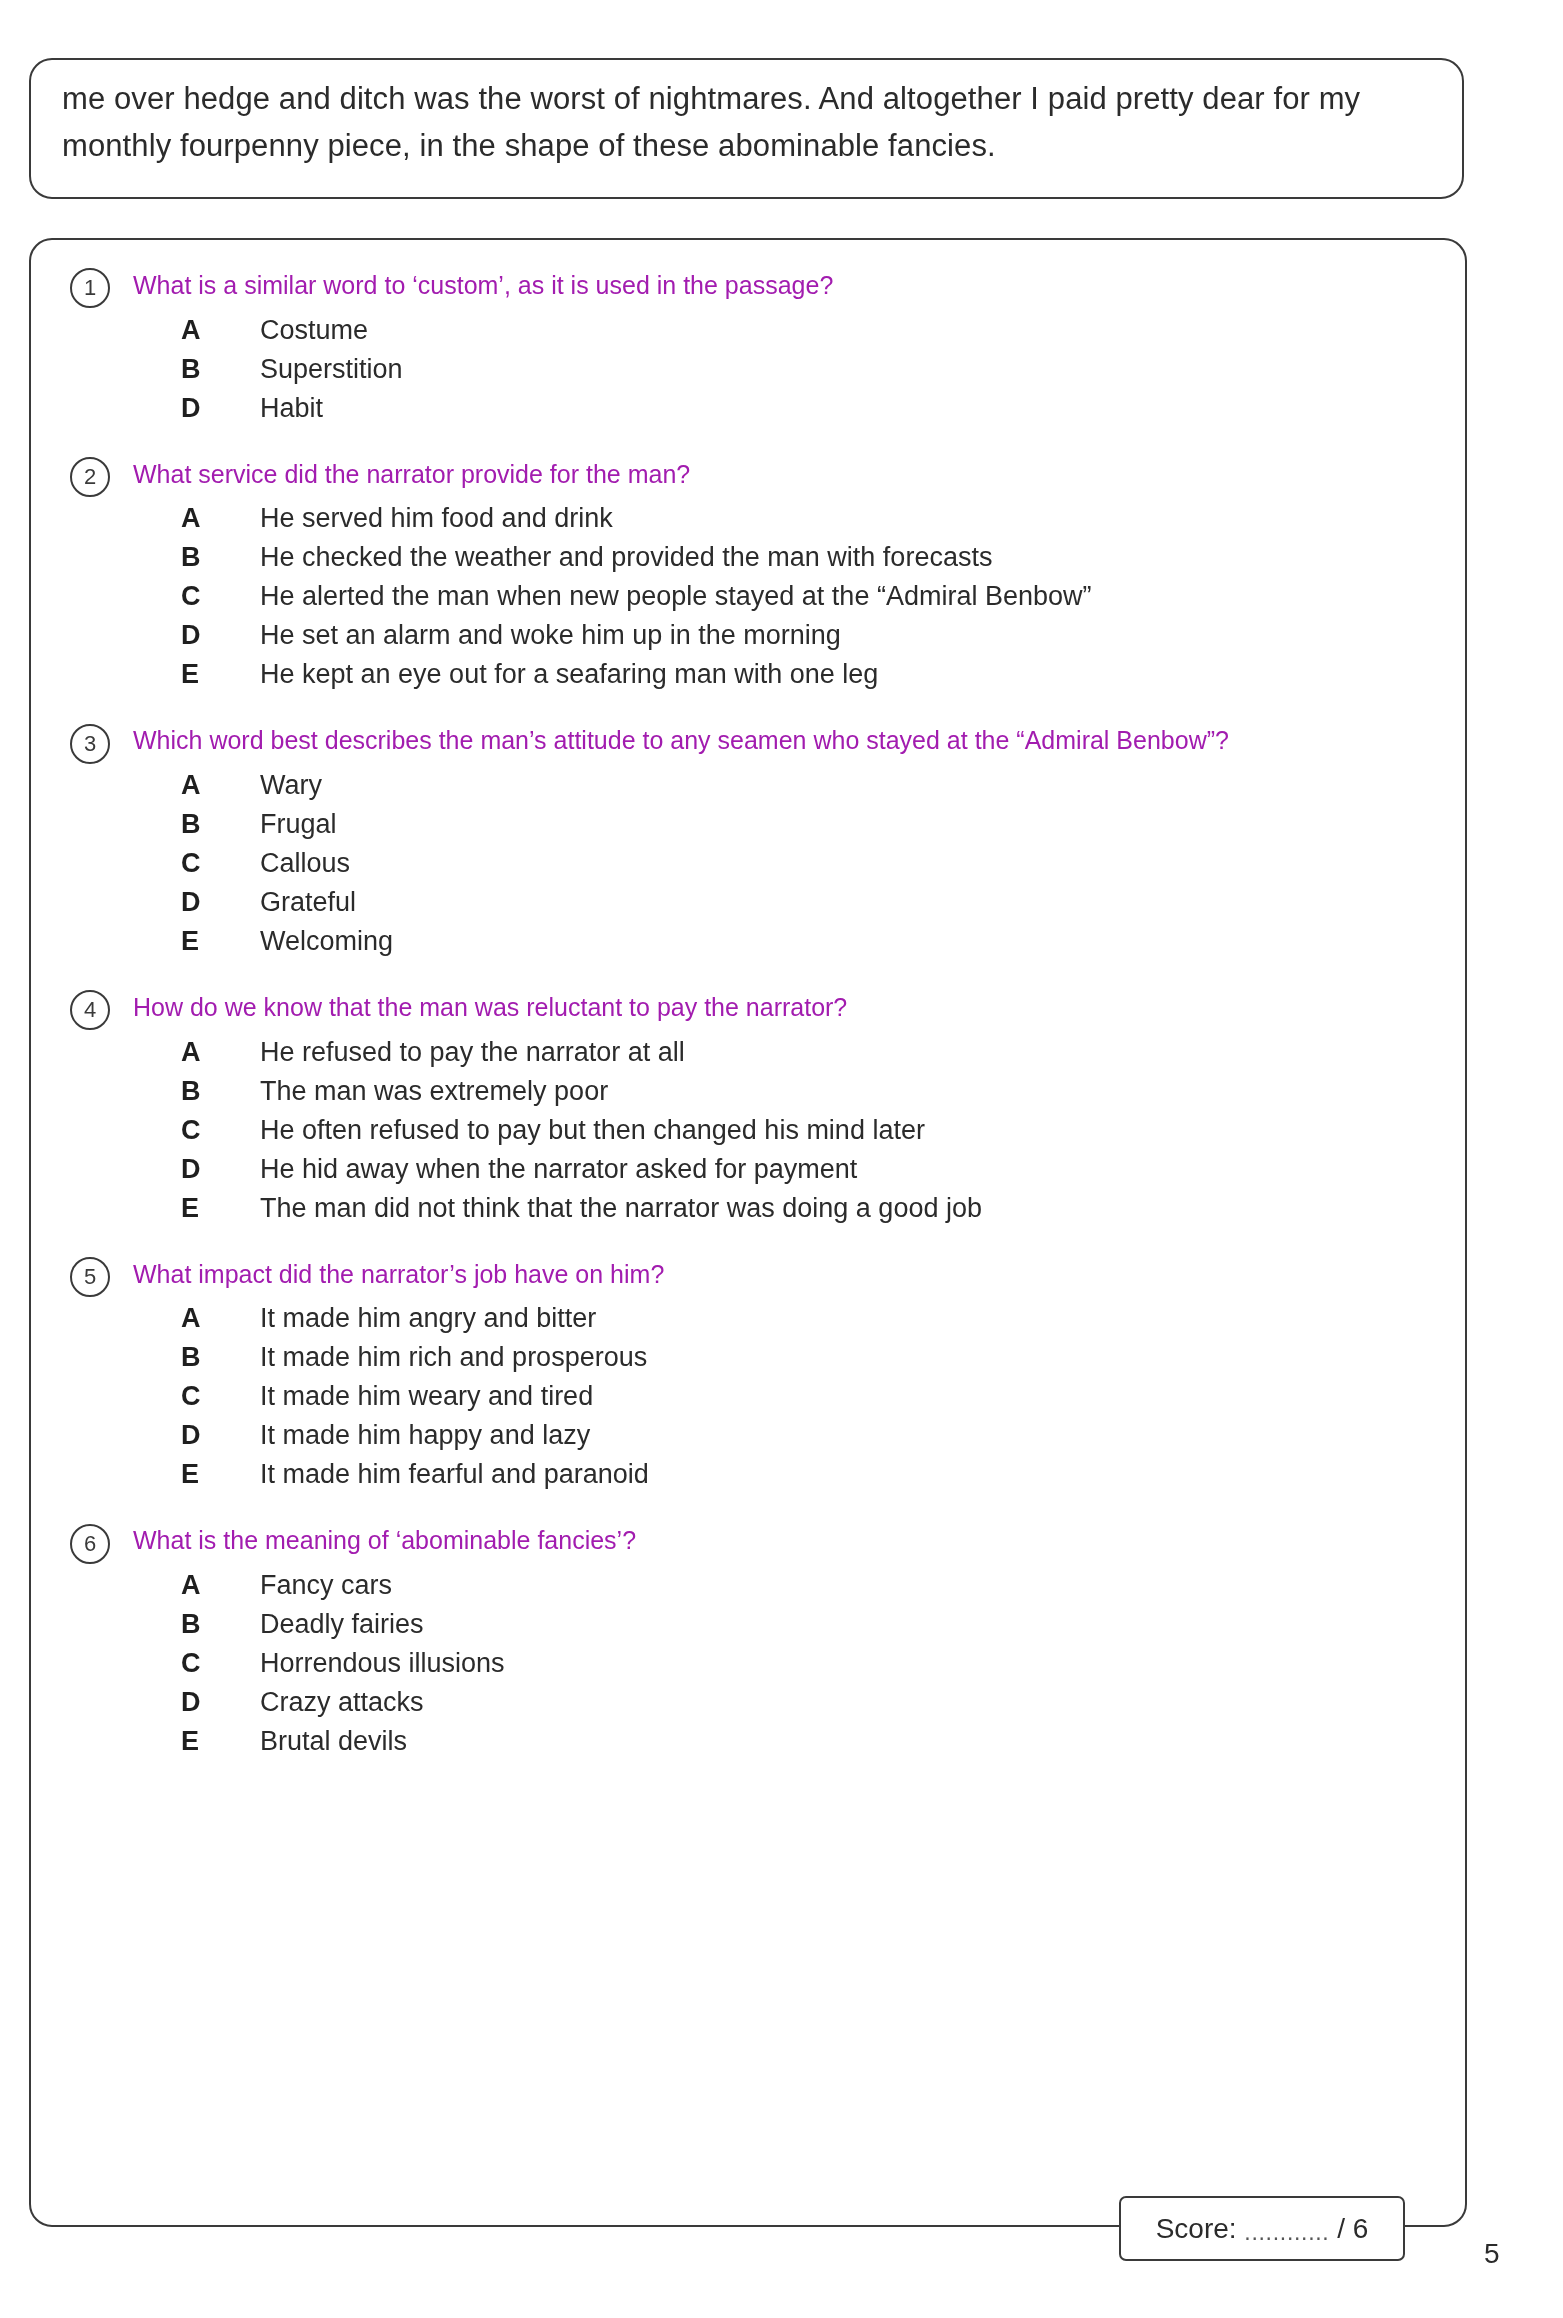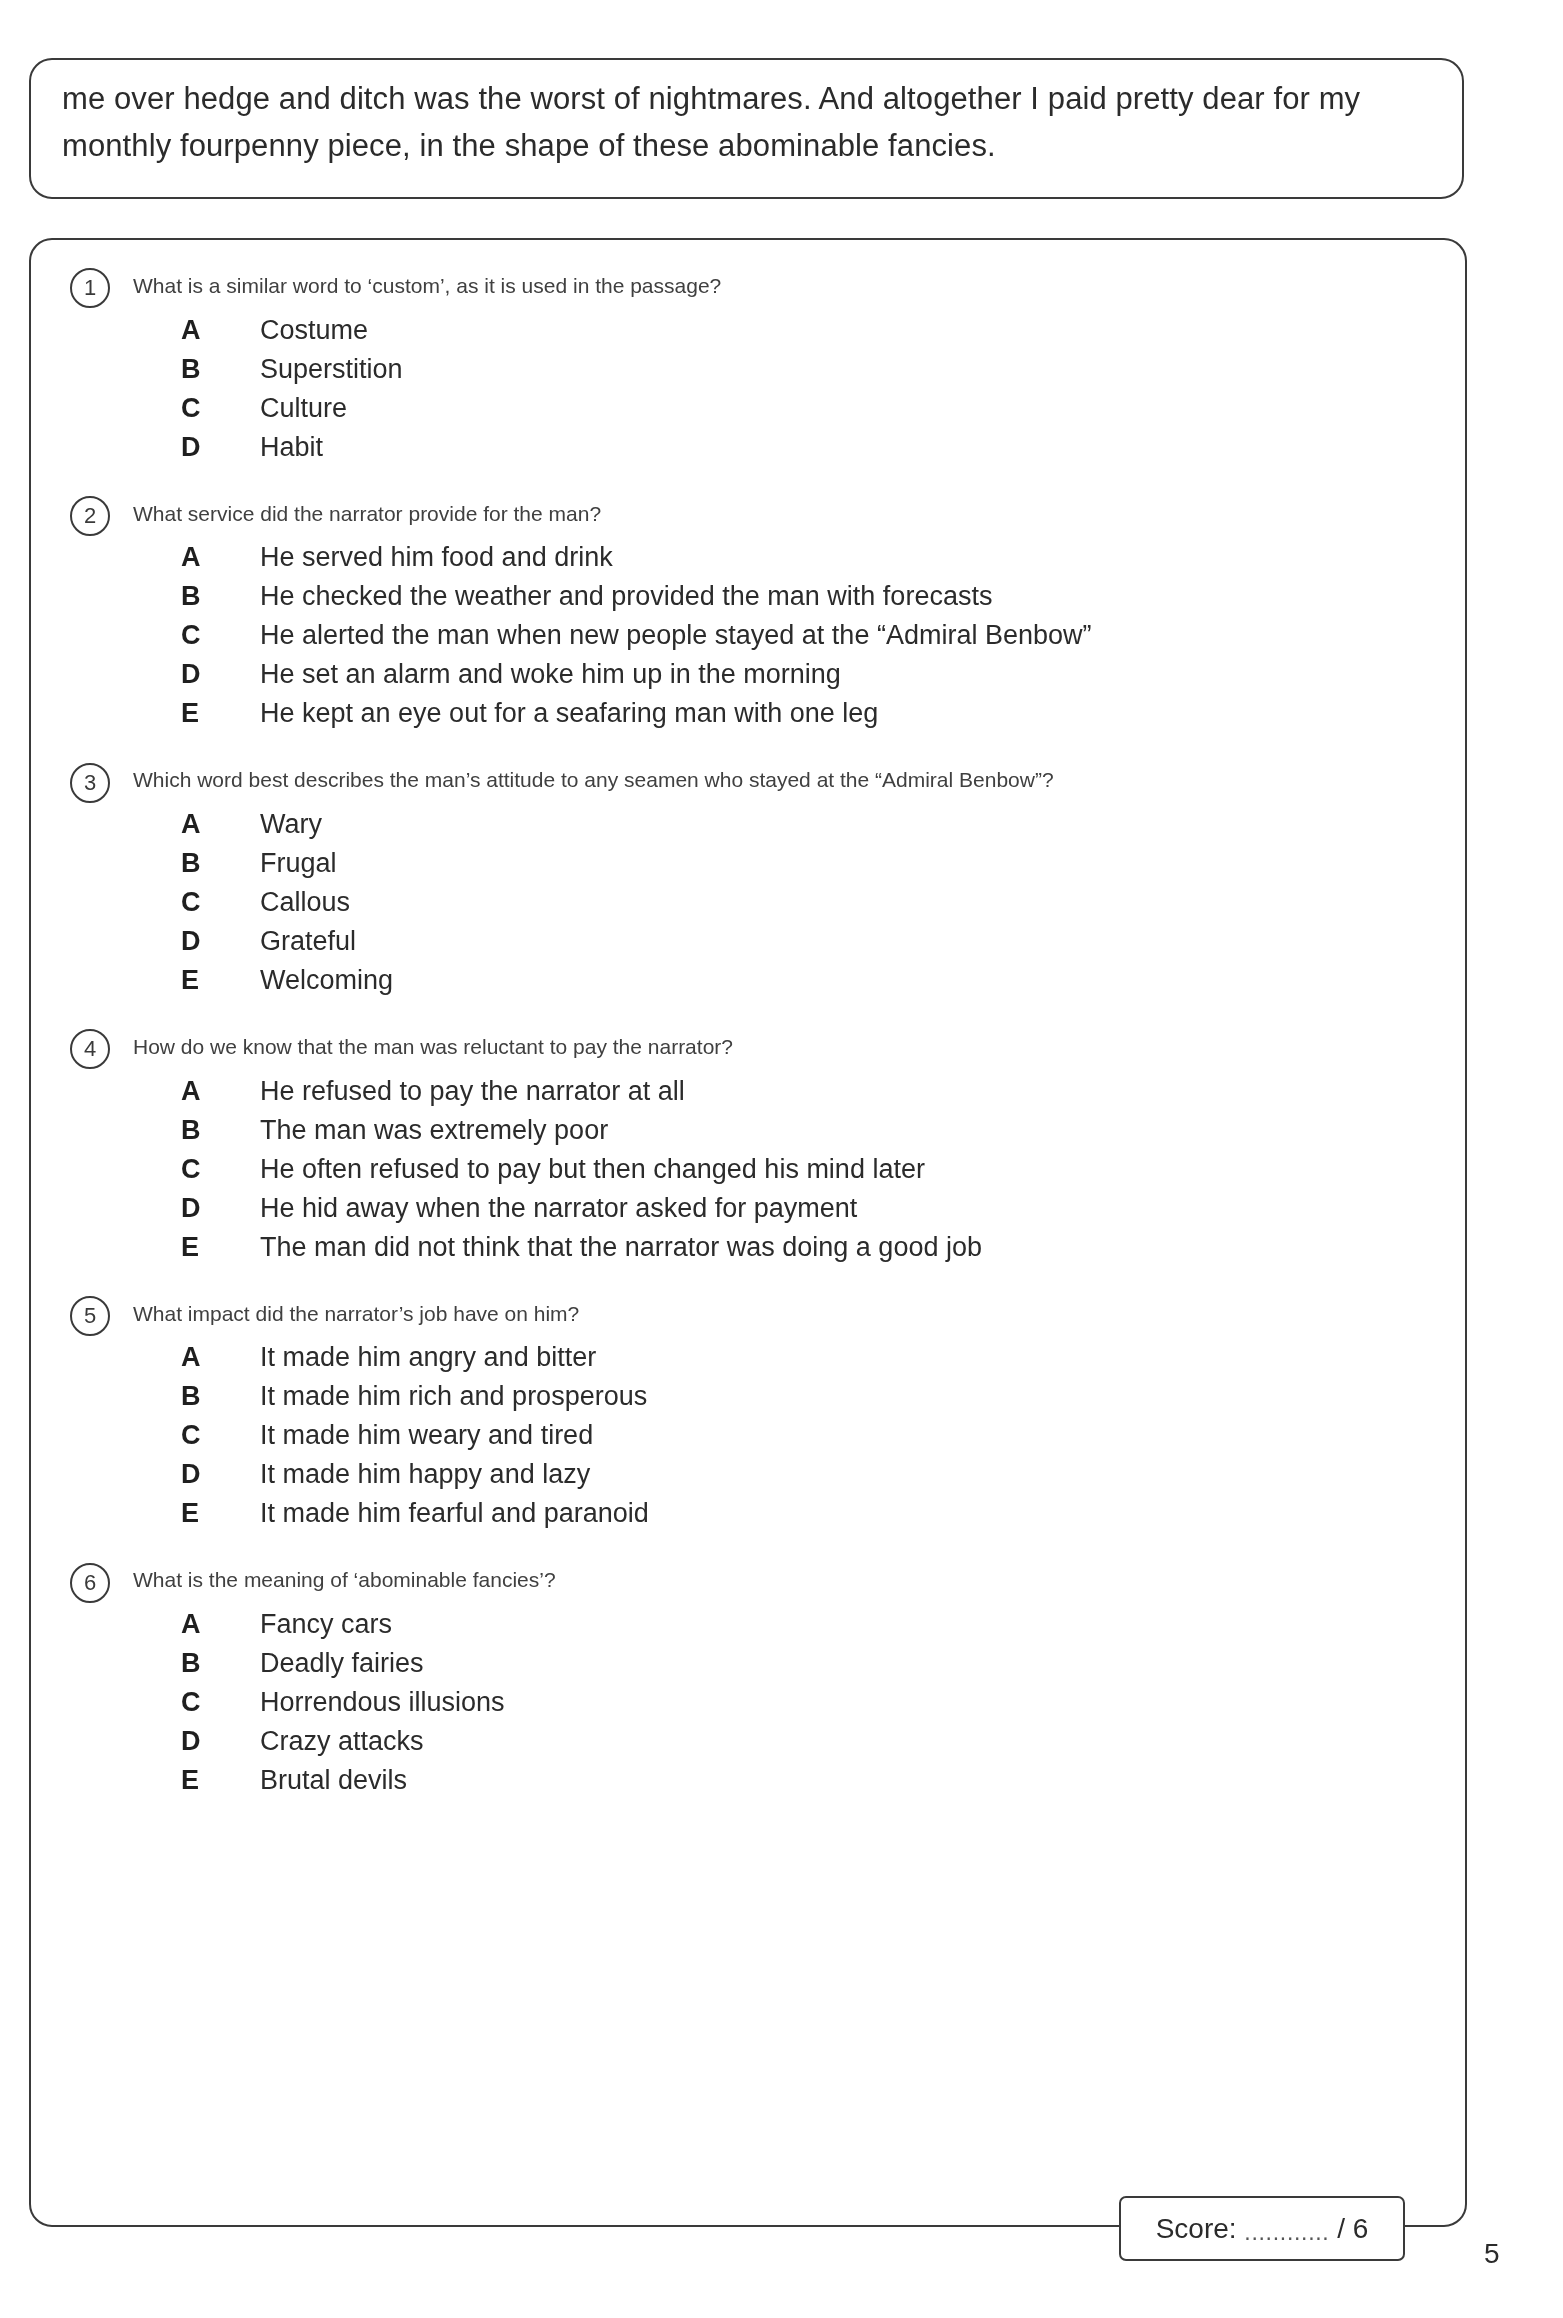--- a/index.html
+++ b/index.html
@@ -77,23 +77,23 @@
     display: flex;
     align-items: center;
     justify-content: center;
     font-size: 22px;
     line-height: 1;
     color: #3a3a3a;
     box-sizing: content-box;
   }
 
   .q-text {
-    font-size: 21px;
+    font-size: 25px;
     line-height: 37px;
-    color: #404040;
+    color: #a21caf;
     margin: 0 0 6.7px 0;
     padding-right: 40px;
     max-width: 1258px;
   }
 
   .option-row {
     display: block;
     font-size: 27px;
     line-height: 39px;
     white-space: nowrap;
@@ -155,21 +155,20 @@
   <div id="passage-text">me over hedge and ditch was the worst of nightmares. And altogether I paid pretty dear for my monthly fourpenny piece, in the shape of these abominable fancies.</div>
 </div>
 
 <div id="questions-box">
   <div id="questions-list" style="padding-top: 27px;">
       <div class="question-block">
         <div class="q-number">1</div>
         <p class="q-text">What is a similar word to ‘custom’, as it is used in the passage?</p>
         <div class="option-row"><span class="option-letter">A</span><span class="option-text">Costume</span></div>
         <div class="option-row"><span class="option-letter">B</span><span class="option-text">Superstition</span></div>
-        <div class="option-row"><span class="option-letter">C</span><span class="option-text">Culture</span></div>
         <div class="option-row"><span class="option-letter">D</span><span class="option-text">Habit</span></div>
       </div>
       <div class="question-block">
         <div class="q-number">2</div>
         <p class="q-text">What service did the narrator provide for the man?</p>
         <div class="option-row"><span class="option-letter">A</span><span class="option-text">He served him food and drink</span></div>
         <div class="option-row"><span class="option-letter">B</span><span class="option-text">He checked the weather and provided the man with forecasts</span></div>
         <div class="option-row"><span class="option-letter">C</span><span class="option-text">He alerted the man when new people stayed at the “Admiral Benbow”</span></div>
         <div class="option-row"><span class="option-letter">D</span><span class="option-text">He set an alarm and woke him up in the morning</span></div>
         <div class="option-row"><span class="option-letter">E</span><span class="option-text">He kept an eye out for a seafaring man with one leg</span></div>

